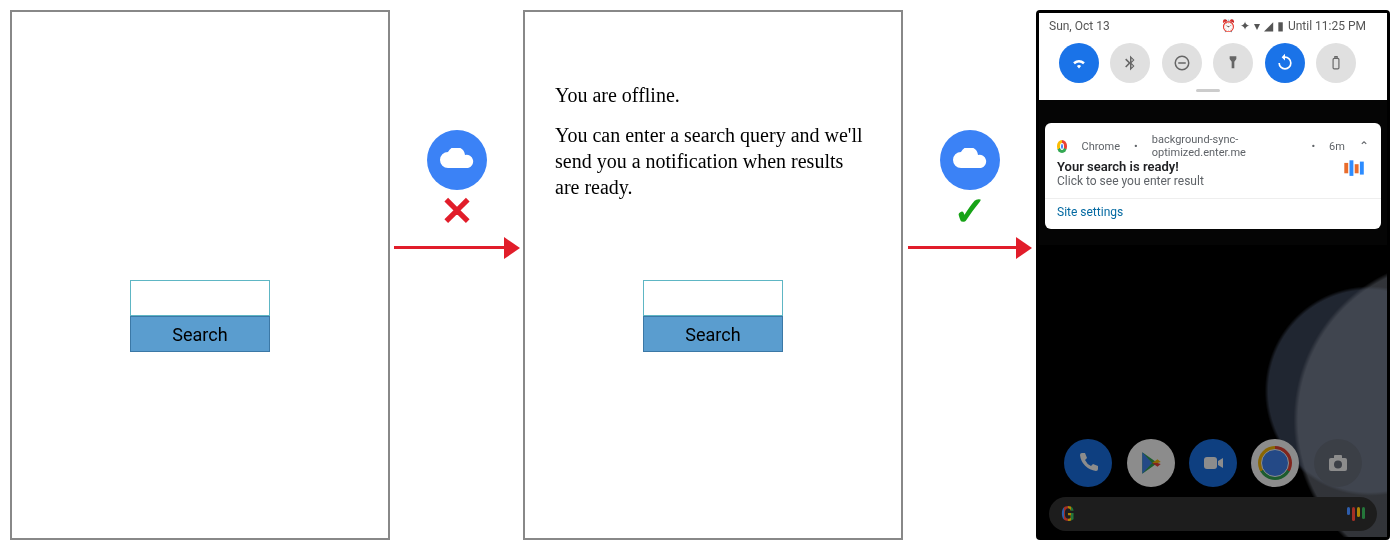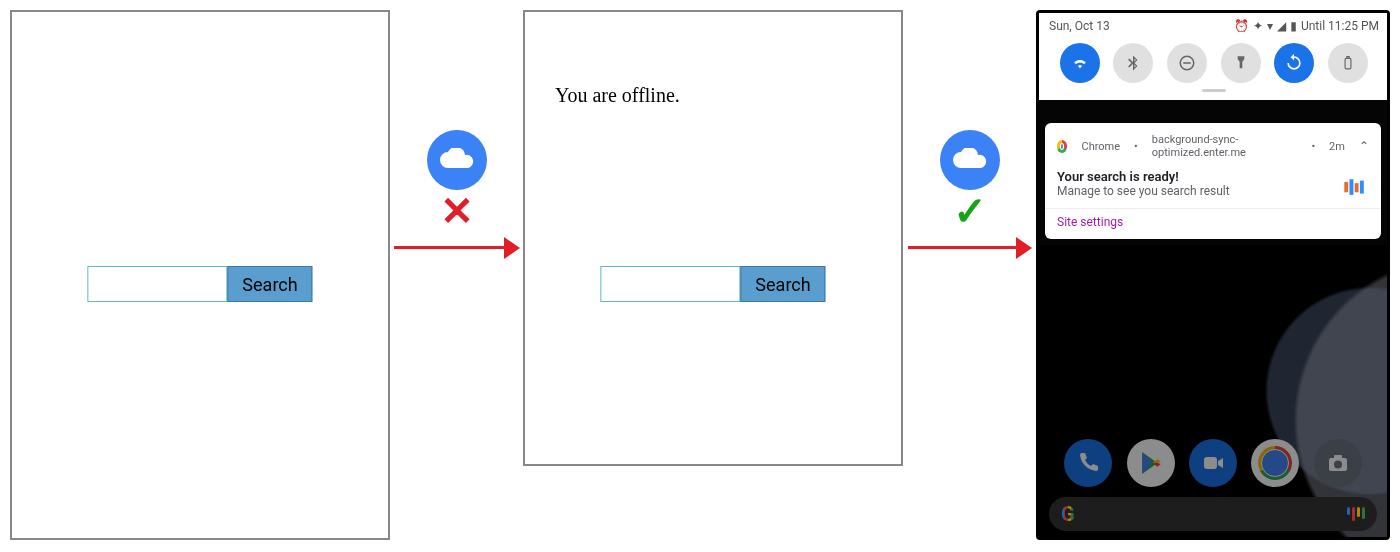--- a/index.html
+++ b/index.html
@@ -10,29 +10,30 @@
     background: #fff;
     position: relative;
     overflow: hidden;
   }
   .panel {
     position: absolute;
     border: 2px solid #888;
     background: #fff;
   }
   .panel1 { left: 10px; top: 10px; width: 380px; height: 530px; }
-  .panel2 { left: 523px; top: 10px; width: 380px; height: 456px; }
+  .panel2 { left: 523px; top: 10px; width: 380px; height: 530px; }
   .panel3 { left: 1036px; top: 10px; width: 354px; height: 530px; border: 3px solid #000; border-radius: 4px; background: #050505; }
 
   
   .search-form {
     position: absolute;
     left: 50%; transform: translateX(-50%);
-    top: 254px;
+    top: 268px;
     display: flex;
+    flex-direction: column;
   }
   .search-form input[type="text"]{
     width: 140px; height: 36px;
     border: 1.5px solid #5eb6c4;
     font-size: 16px; padding: 0 6px;
     background: #fff;
   }
   .search-form button{
     height: 36px; padding: 0 14px;
     background: #5a9dcf;
@@ -73,21 +74,21 @@
     border-left: 16px solid #e11d2a;
     border-top: 11px solid transparent;
     border-bottom: 11px solid transparent;
   }
 
   
   .phone-top {
     position: absolute; top: 0; left: 0; right: 0;
     background: #fff;
     border-radius: 0 0 0 0;
-    padding: 6px 8px 6px 10px;
+    padding: 6px 21px 6px 10px;
   }
   .status-row { display: flex; justify-content: space-between; align-items: center; font-size: 12px; color: #555; }
   .status-icons { display: flex; gap: 4px; align-items: center; }
   .qs-toggles { display: flex; justify-content: space-around; padding: 10px 4px 6px; }
   .qs {
     width: 40px; height: 40px; border-radius: 50%;
     background: #e0e0e0; color: #666;
     display: flex; align-items: center; justify-content: center;
     font-size: 18px;
   }
@@ -101,29 +102,29 @@
     font-size: 12px;
   }
   .notif-header { display: flex; align-items: center; gap: 14px; color: #5f6368; font-size: 11px; }
   .notif-header .caret { margin-left: auto; font-size: 12px; }
   .chrome-dot {
     width: 13px; height: 13px; border-radius: 50%;
     background: conic-gradient(#ea4335 0 120deg,#34a853 120deg 240deg,#fbbc05 240deg 360deg);
     position: relative; display:inline-block;
   }
   .chrome-dot::after{content:"";position:absolute;inset:3px;border-radius:50%;background:#4285f4;border:1.5px solid #fff;}
-  .notif-body { display:flex; justify-content: space-between; align-items: flex-end; margin-top: 10px;}
+  .notif-body { display:flex; justify-content: space-between; align-items: flex-start; margin-top: 0;}
   .notif-title { font-weight: 600; color: #202124; font-size: 13px; }
   .notif-sub { color: #5f6368; font-size: 12px; }
   .glitch-ico {
     width: 26px; height: 20px;
     display: inline-block;
   }
   .notif-divider { height:1px;background:#eee;margin:10px -12px 6px; }
-  .site-settings { color: #a21caf; font-size: 12px; }
+  .site-settings { color: #0369a1; font-size: 12px; }
 
   .shade-actions {
     position: absolute; top: 248px; left: 0; right: 0;
     display: flex; justify-content: space-between;
     padding: 6px 18px; color: #fff; font-size: 14px;
   }
 
   .wallpaper {
     position:absolute; top: 232px; left:0; right:0; bottom:0;
     background:
@@ -186,20 +187,21 @@
   <div class="status-mark bad">✕</div>
   <div class="red-arrow">
     <div class="shaft"></div>
       <div class="head"></div>
   </div>
 </div>
 
 <div class="panel panel2">
   <div class="offline-msg">
     <p>You are offline.</p>
+    <p>You can enter a search query and we'll send you a notification when results are ready.</p>
   </div>
   <form class="search-form">
     <input type="text" value="" style="">
     <button type="button">Search</button>
   </form>
 </div>
 
 <div class="arrow-group arrow2">
   <div class="cloud-badge">
     <svg width="38" height="24" viewBox="0 0 38 24">
@@ -265,27 +267,27 @@
     <div class="handle"></div>
   </div>
 
   <div class="notif-card">
     <div class="notif-header">
       <span class="chrome-dot"></span>
       <span>Chrome</span>
       <span>•</span>
       <span>background-sync-optimized.enter.me</span>
       <span>•</span>
-      <span>2m</span>
+      <span>6m</span>
       <span class="caret">⌃</span>
     </div>
     <div class="notif-body">
       <div>
         <div class="notif-title">Your search is ready!</div>
-        <div class="notif-sub">Manage to see you search result</div>
+        <div class="notif-sub">Click to see you enter result</div>
       </div>
       <span class="glitch-ico">
         <svg viewBox="0 0 40 28">
             <g>
               <rect x="2" y="6" width="6" height="16" fill="#e86c2c"></rect>
               <rect x="10" y="2" width="6" height="24" fill="#2d8cff"></rect>
               <rect x="18" y="8" width="6" height="14" fill="#e86c2c"></rect>
               <rect x="26" y="4" width="6" height="20" fill="#2d8cff"></rect>
             </g>
           </svg>

